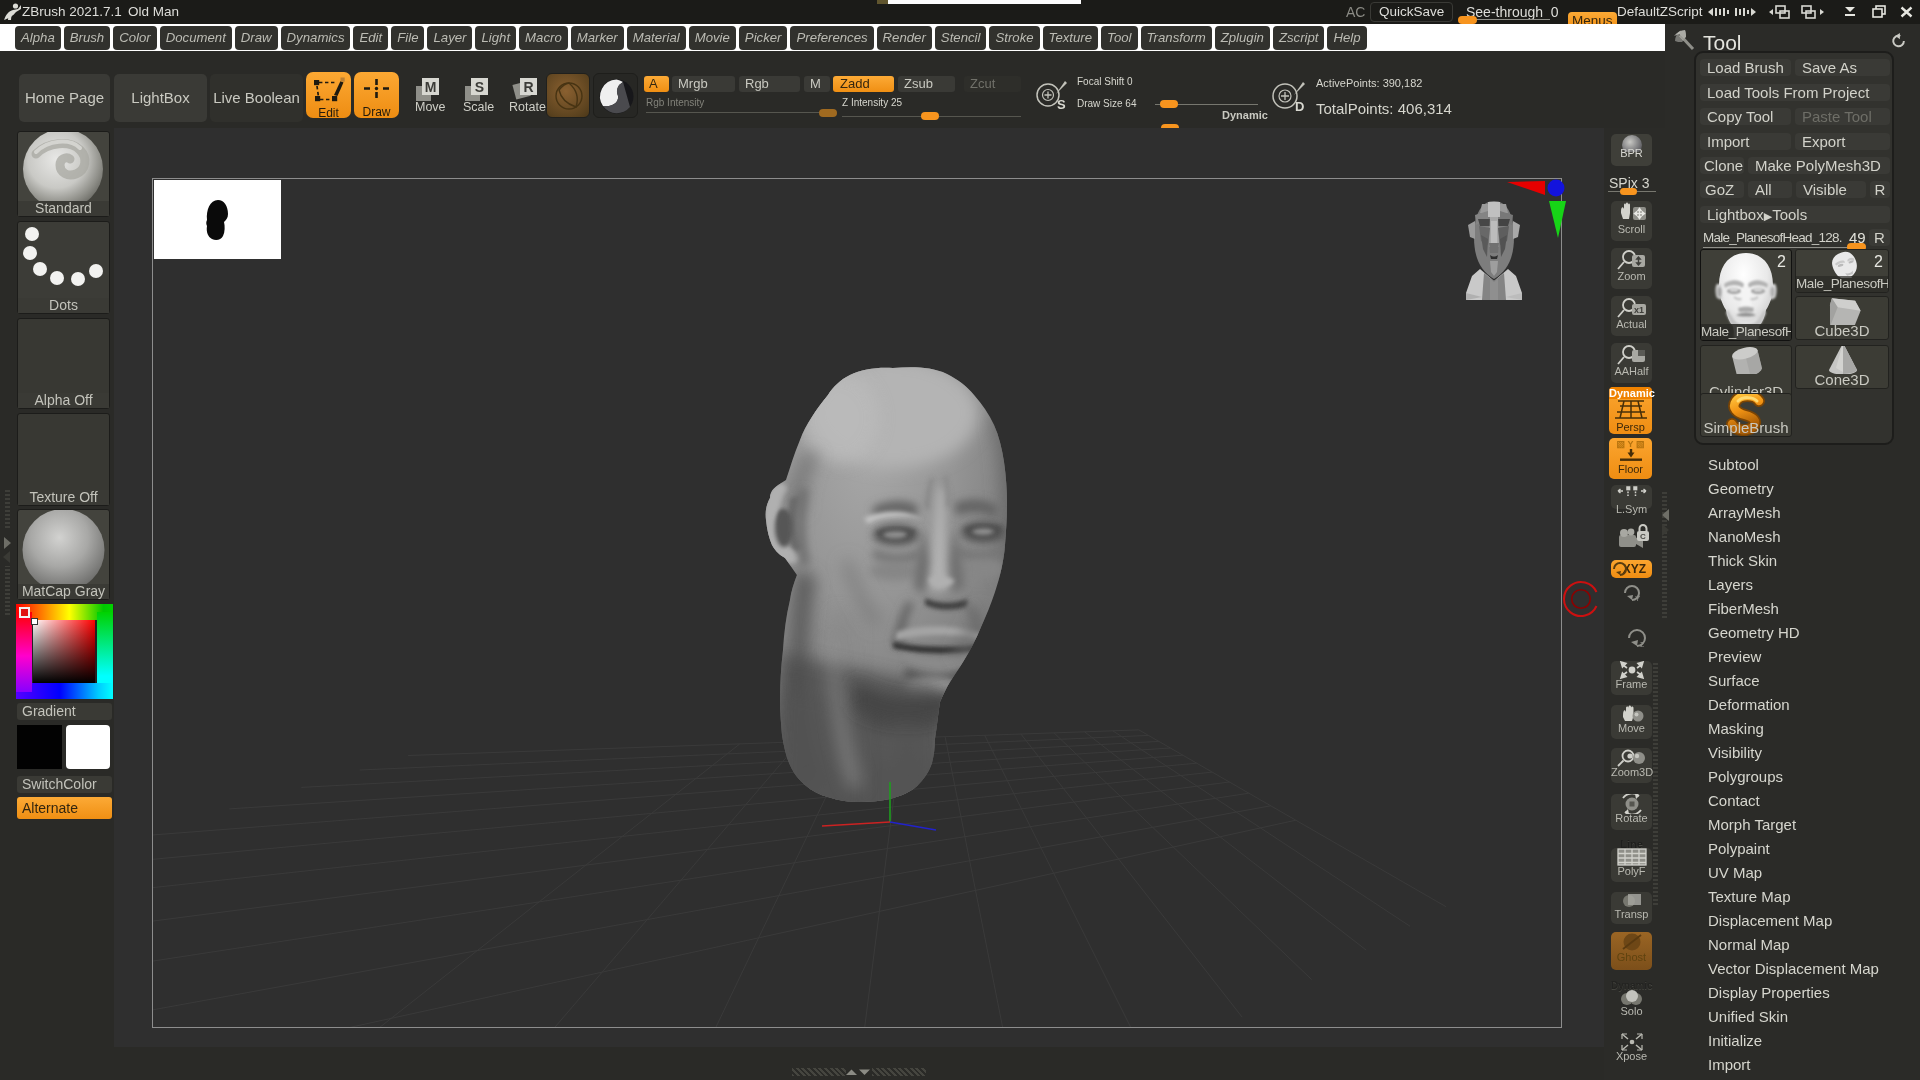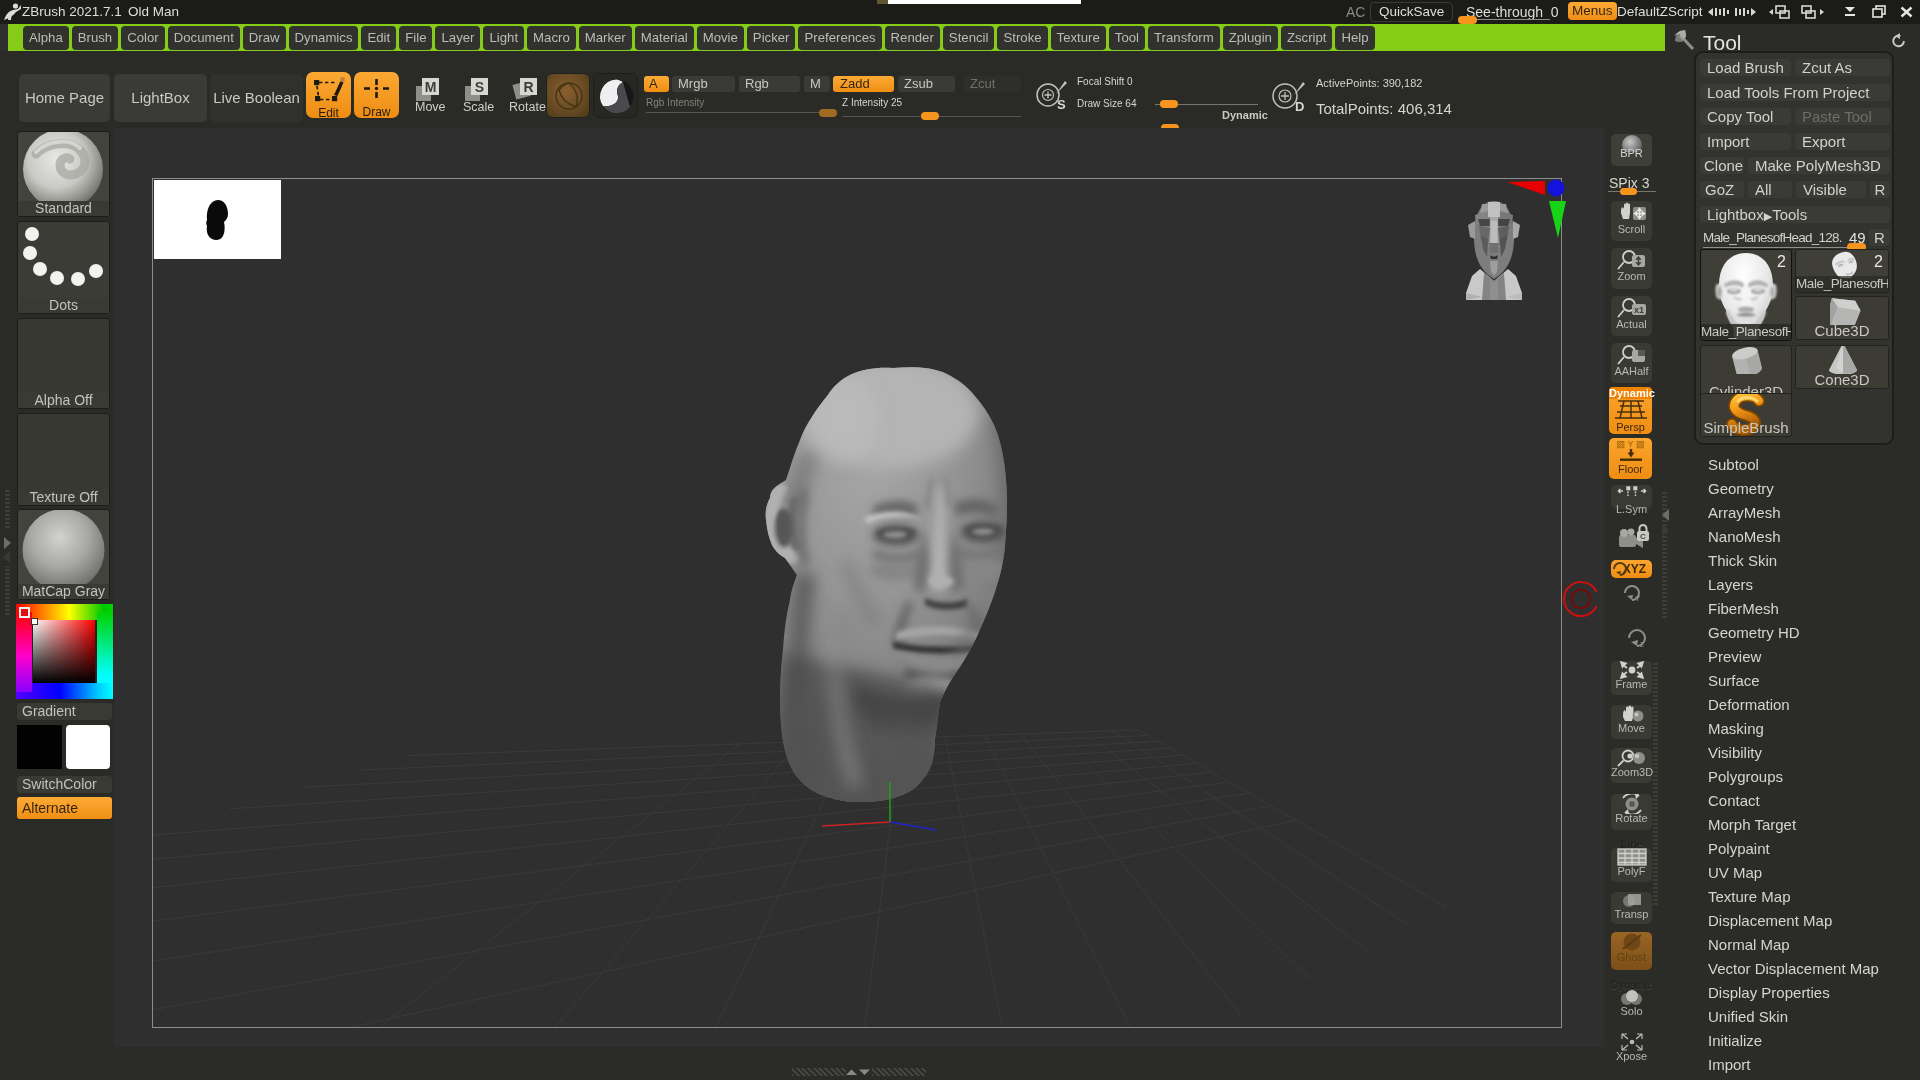--- a/index.html
+++ b/index.html
@@ -8,21 +8,21 @@
   .abs { position:absolute; }
   #root { position:relative; width:1920px; height:1080px; }
 
   
   #titlebar { left:0; top:0; width:1920px; height:24px; background:#1b1b18; color:#dededa;
     font-size:14px; }
   #titlebar .t { position:absolute; top:4px; white-space:nowrap; }
   .dim { color:#8a8a84; }
 
   
-  #menubar { left:8px; top:24px; width:1665px; height:27px; background:#84cc16; }
+  #menubar { left:0; top:24px; width:1665px; height:27px; background:#ffffff;font-style:italic; }
   #menubar { display:flex; gap:3px; padding-left:15px; padding-top:2px; }
   #menubar .mb { height:24px; line-height:24px; padding:0 6px;
     background:#31312d; border-radius:4px; color:#bcbcb4; font-size:13.2px; white-space:nowrap; }
 
   
   #shelf { left:0; top:51px; width:1665px; height:77px; background:#2a2a27; }
   .shbtn { position:absolute; background:#3a3a36; border-radius:5px; color:#c9c9c1;
     font-size:15px; text-align:center; }
   .obtn { background:linear-gradient(#fca833,#ee8d12); color:#2e2212; }
   .smbtn { position:absolute; height:16px; line-height:16px; font-size:13px; border-radius:3px;
@@ -80,21 +80,21 @@
       <path d="M1 17 C3 11 6 8 10 7 L15 6 L18 2 L18 6 L13 9 C10 13 6 15 1 17 Z" fill="#dcdcd6"></path>
       <path d="M8 8 C6 11 5 14 5 17 L8 17 C8 14 9 11 11 9 Z" fill="#dcdcd6"></path>
     </svg>
     <span class="t" style="left:22px;font-size:13.5px">ZBrush 2021.7.1</span>
     <span class="t" style="left:128px;font-size:13.5px">Old Man</span>
     <span class="t dim" style="left:1346px">AC</span>
     <span class="t" style="left:1370px;top:2px;border:1px solid #3a3a36;border-radius:4px;padding:1px 8px 2px;font-size:13.5px">QuickSave</span>
     <span class="t" style="left:1466px">See-through&nbsp; 0</span>
     <div class="abs" style="left:1466px;top:19px;width:84px;height:1px;background:#8f8f89"></div>
     <div class="abs" style="left:1458px;top:16px;width:19px;height:8px;background:#f7941e;border-radius:4px"></div>
-    <span class="t" style="left:1568px;top:2px;background:linear-gradient(#fcaa36,#ef8d12);color:#34260f;border-radius:4px;padding:1px 4px 2px;font-size:13.5px">Menus</span>
+    <span class="t" style="left:1568px;top:12px;background:linear-gradient(#fcaa36,#ef8d12);color:#34260f;border-radius:4px;padding:1px 4px 2px;font-size:13.5px">Menus</span>
     <span class="t" style="left:1617px;font-size:13.5px">DefaultZScript</span>
     <svg class="abs" style="left:1702px;top:5px" width="60" height="14" viewBox="0 0 60 14">
       <g fill="#d8d8d2">
         <path d="M6 7 L11 3 L11 11 Z"></path>
         <rect x="13" y="3" width="2" height="8"></rect>
           <rect x="17" y="4" width="2" height="6"></rect>
           <rect x="21" y="3" width="2" height="8"></rect>
           <rect x="25" y="5" width="2" height="4"></rect>
         <rect x="33" y="3" width="2" height="8"></rect>
           <rect x="37" y="4" width="2" height="6"></rect>
@@ -672,21 +672,21 @@
       <path d="M12 2 C8 2 4 4 1 8 L6 6 L11 11 L13 9 C13 6 13 4 12 2 Z" fill="#aaaaa4"></path>
       <path d="M2 13 C2 9 4 5 8 2 L6 7 L11 12 L9 14 C6 14 4 14 2 13 Z" fill="#c5c5bf" opacity="0.5"></path>
     </svg>
     <div class="abs" style="left:38px;top:7px;font-size:21px;color:#e4e4de">Tool</div>
     <svg class="abs" style="left:226px;top:9px" width="16" height="16" viewBox="0 0 18 18">
       <path d="M14.5 9 A6 6 0 1 1 10.5 3.3" fill="none" stroke="#c9c9c3" stroke-width="2.2"></path>
       <path d="M10 0 L10 7 L5 3.5 Z" fill="#c9c9c3"></path>
     </svg>
     <div id="toolgroup"></div>
     <div class="tpbtn" style="left:35px;top:35px;width:91px">Load Brush</div>
-    <div class="tpbtn" style="left:130px;top:35px;width:95px">Zcut As</div>
+    <div class="tpbtn" style="left:130px;top:35px;width:95px">Save As</div>
     <div class="tpbtn" style="left:35px;top:60px;width:190px">Load Tools From Project</div>
     <div class="tpbtn" style="left:35px;top:84px;width:91px">Copy Tool</div>
     <div class="tpbtn tpdis" style="left:130px;top:84px;width:95px">Paste Tool</div>
     <div class="tpbtn" style="left:35px;top:109px;width:91px">Import</div>
     <div class="tpbtn" style="left:130px;top:109px;width:95px">Export</div>
     <div class="tpbtn" style="left:35px;top:133px;width:44px;padding-left:4px">Clone</div>
     <div class="tpbtn" style="left:83px;top:133px;width:142px">Make PolyMesh3D</div>
     <div class="tpbtn" style="left:35px;top:157px;width:44px;padding-left:5px">GoZ</div>
     <div class="tpbtn" style="left:83px;top:157px;width:44px">All</div>
     <div class="tpbtn" style="left:131px;top:157px;width:70px">Visible</div>

